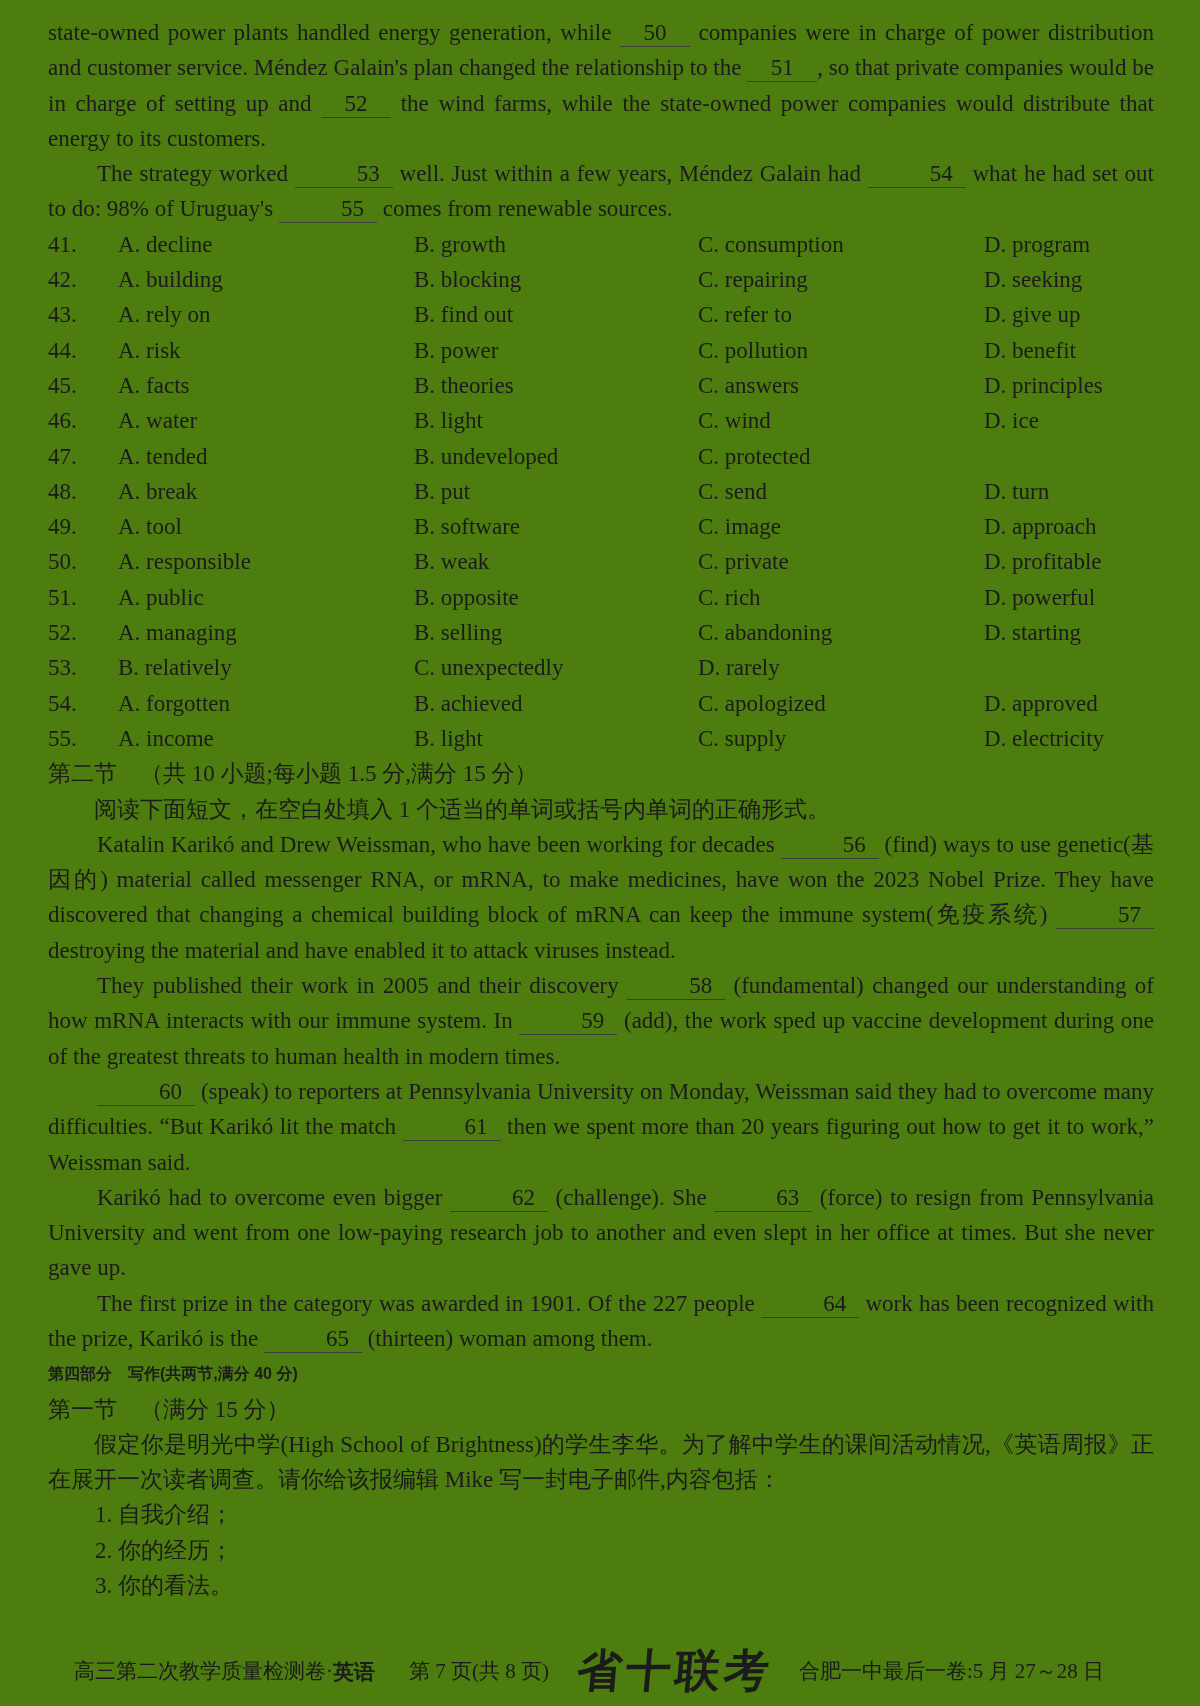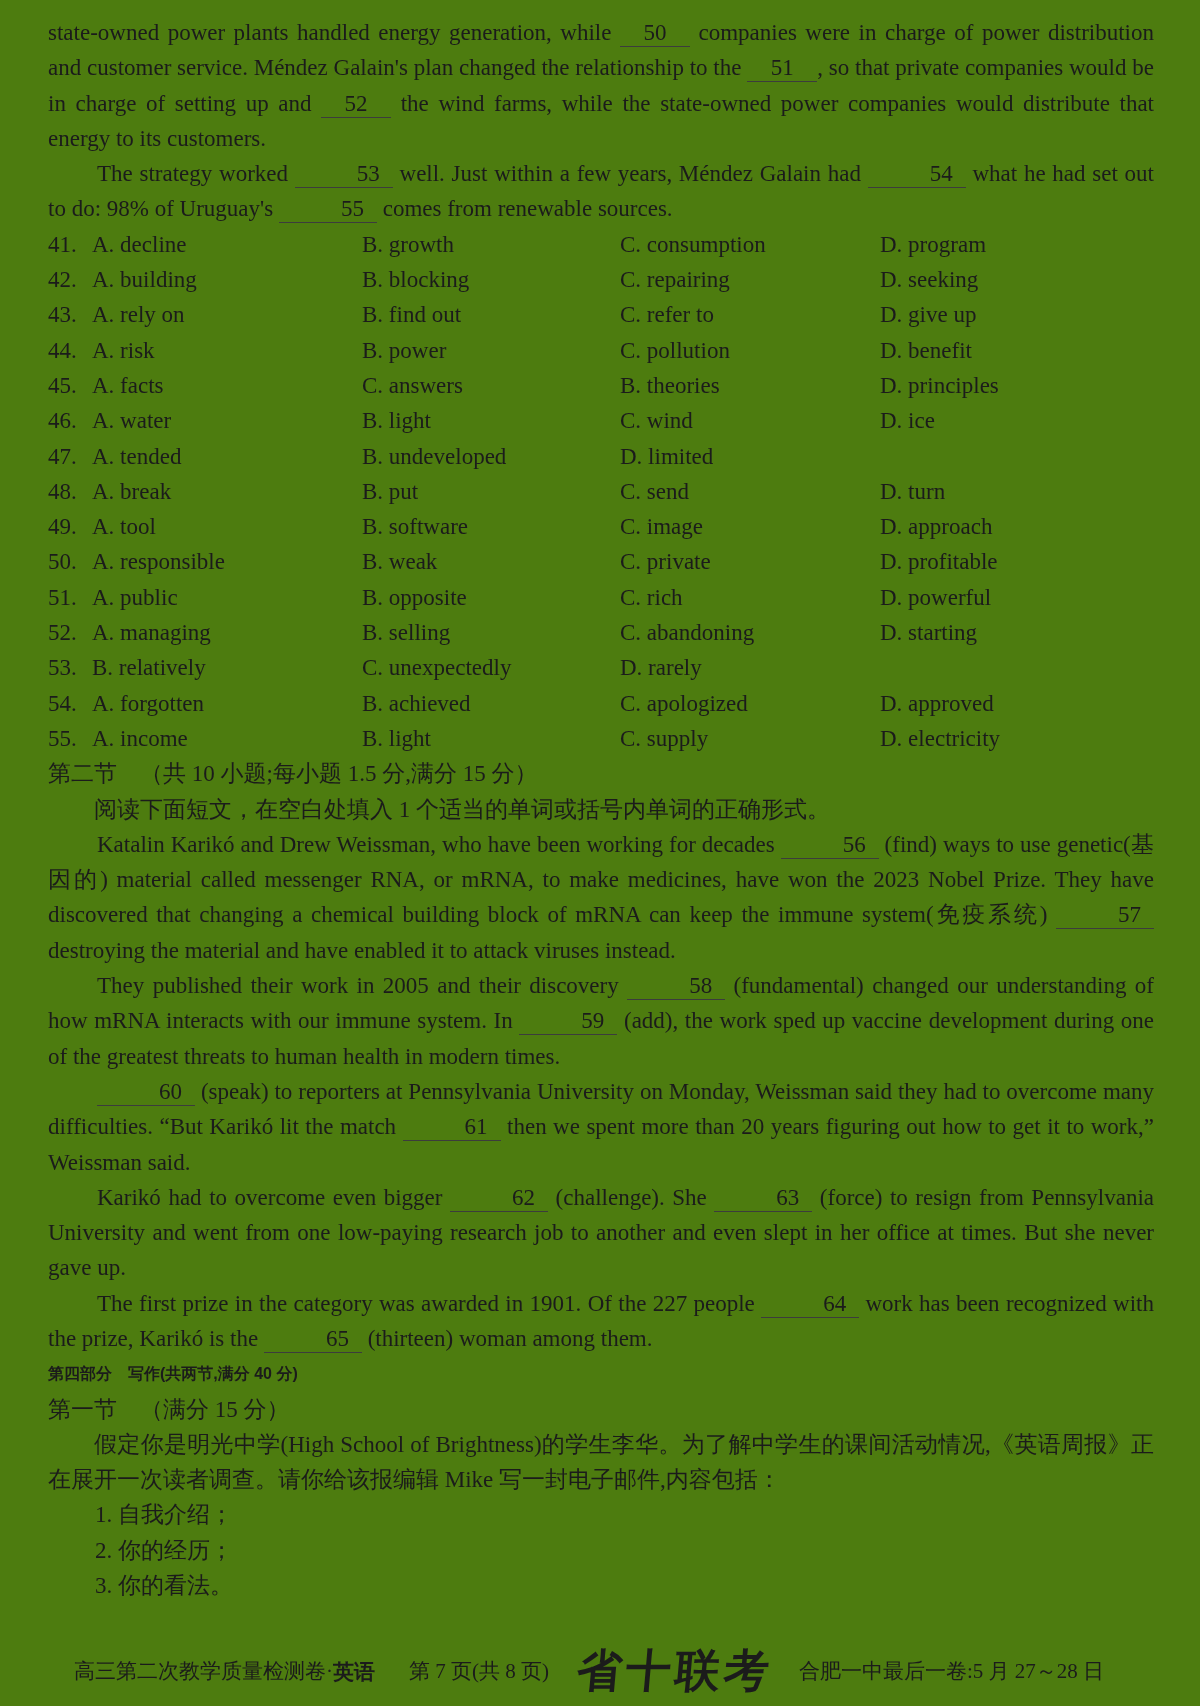--- a/index.html
+++ b/index.html
@@ -20,21 +20,21 @@
   .cn-indent{text-indent:46px;}
   .blank{
     display:inline-block;
     min-width:44px;
     padding:0 13px;
     text-align:center;
     border-bottom:1.6px solid #3c3c3c;
     line-height:26px;
   }
   .options{margin:0;}
-  .opt-row{display:grid;grid-template-columns:44px 270px 258px 260px auto;}
+  .opt-row{display:grid;grid-template-columns:44px 270px 258px 260px auto;gap:26px;}
   .opt-cell{white-space:nowrap;overflow:hidden;}
   .sec-head{margin:0;}
   .sec-head-bold{
     margin:0;
     font-family:"Liberation Sans","DejaVu Sans",sans-serif;
     font-weight:700;
     font-size:16px;
   }
   .points{margin:0;padding:0;list-style:none;}
   .points div{padding-left:47px;}
@@ -92,36 +92,36 @@
         <div class="opt-row">
           <div class="opt-cell">44.</div>
           <div class="opt-cell">A. risk</div>
           <div class="opt-cell">B. power</div>
           <div class="opt-cell">C. pollution</div>
           <div class="opt-cell">D. benefit</div>
         </div>
         <div class="opt-row">
           <div class="opt-cell">45.</div>
           <div class="opt-cell">A. facts</div>
+          <div class="opt-cell">B. theories</div>
           <div class="opt-cell">C. answers</div>
-          <div class="opt-cell">B. theories</div>
           <div class="opt-cell">D. principles</div>
         </div>
         <div class="opt-row">
           <div class="opt-cell">46.</div>
           <div class="opt-cell">A. water</div>
           <div class="opt-cell">B. light</div>
           <div class="opt-cell">C. wind</div>
           <div class="opt-cell">D. ice</div>
         </div>
         <div class="opt-row">
           <div class="opt-cell">47.</div>
           <div class="opt-cell">A. tended</div>
           <div class="opt-cell">B. undeveloped</div>
-          <div class="opt-cell">D. limited</div>
+          <div class="opt-cell">C. protected</div>
         </div>
         <div class="opt-row">
           <div class="opt-cell">48.</div>
           <div class="opt-cell">A. break</div>
           <div class="opt-cell">B. put</div>
           <div class="opt-cell">C. send</div>
           <div class="opt-cell">D. turn</div>
         </div>
         <div class="opt-row">
           <div class="opt-cell">49.</div>

